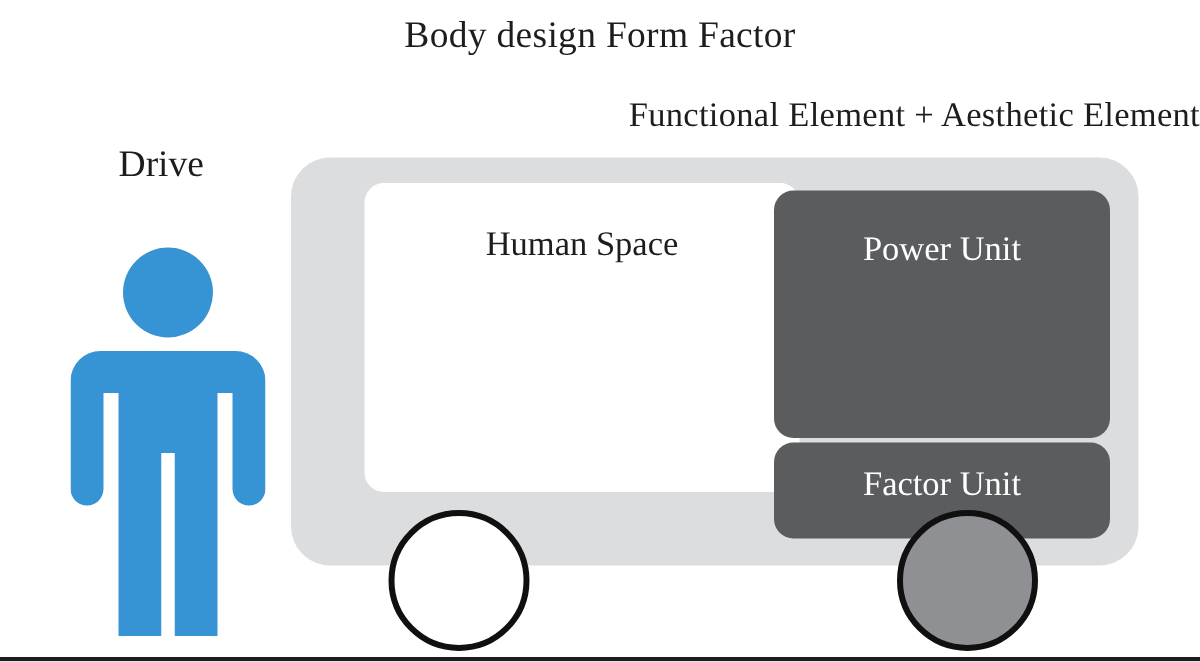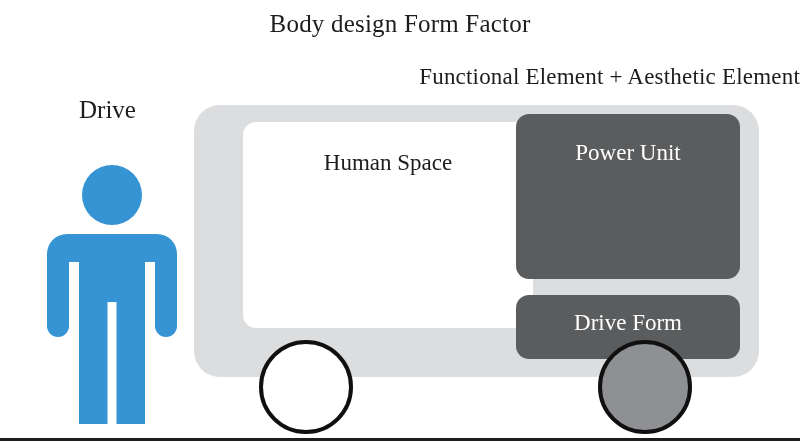--- a/index.html
+++ b/index.html
@@ -86,21 +86,21 @@
     top: 28px;
     width: 290px;
     text-align: center;
     font-size: 23px;
     color: #1d1d1d;
     white-space: nowrap;
   }
   .power-unit {
     position: absolute;
     left: 516px;
-    top: 114px;
+    top: 127px;
     width: 224px;
     height: 165px;
     background: #5a5c5e;
     border-radius: 13px;
   }
   .power-unit-label {
     position: absolute;
     left: 0;
     top: 26px;
     width: 224px;
@@ -201,21 +201,21 @@
 
   <div class="human-space">
     <div class="human-space-label">Human Space</div>
   </div>
 
   <div class="power-unit">
     <div class="power-unit-label">Power Unit</div>
   </div>
 
   <div class="drive-unit">
-    <div class="drive-unit-label">Drive Form</div>
+    <div class="drive-unit-label">Factor Unit</div>
   </div>
 
   <div class="wheel wheel-front"></div>
   <div class="wheel wheel-rear"></div>
 
   <div class="bottom-rule"></div>
 
 </div>
 
 </body></html>

